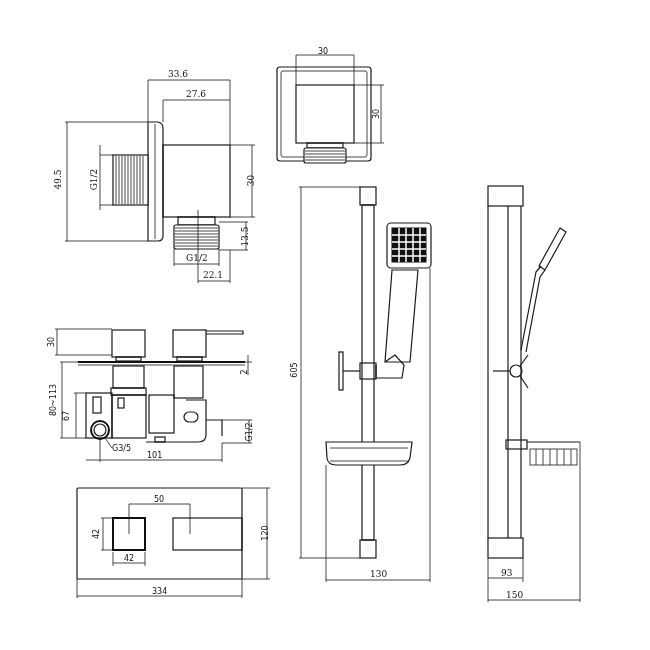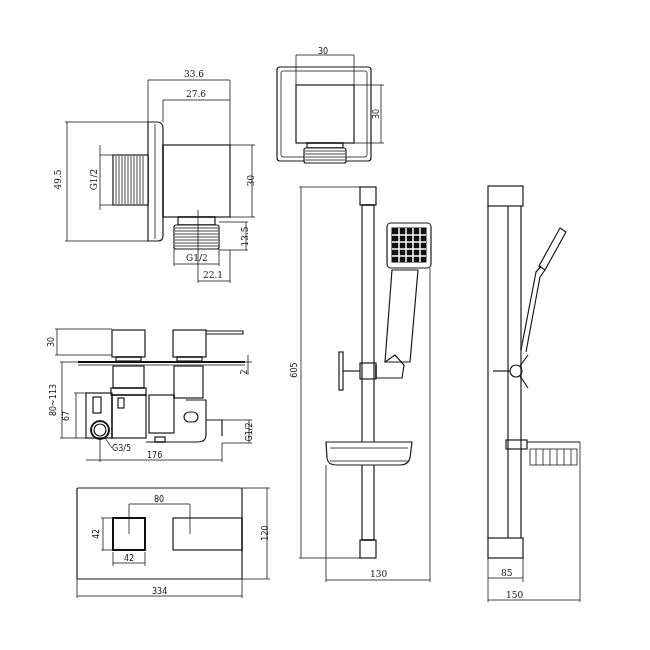--- a/index.html
+++ b/index.html
@@ -218,44 +218,44 @@
           <line x1="571" y1="449" x2="571" y2="465"></line>
     </g>
     <line class="thin" x1="488" y1="558" x2="488" y2="602"></line>
     <line class="thin" x1="523" y1="558" x2="523" y2="582"></line>
     <line class="thin" x1="488" y1="578" x2="523" y2="578"></line>
     <line class="thin" x1="580" y1="442" x2="580" y2="602"></line>
     <line class="thin" x1="488" y1="600" x2="580" y2="600"></line>
   </g>
 </svg>
 
-<span class="lbl" style="left:184px;top:70px">33.6</span>
+<span class="lbl" style="left:168px;top:70px">33.6</span>
 <span class="lbl" style="left:186px;top:90px">27.6</span>
 <span class="lbl rot" style="left:48px;top:175px">49.5</span>
 <span class="lbl rot" style="left:84px;top:175px">G1/2</span>
 <span class="lbl rot" style="left:246px;top:176px">30</span>
 <span class="lbl rot" style="left:235px;top:232px">13.5</span>
 <span class="lbl" style="left:186px;top:254px">G1/2</span>
 <span class="lbl" style="left:203px;top:271px">22.1</span>
 
 <span class="lbl sans" style="left:318px;top:48px">30</span>
 <span class="lbl sans rot" style="left:372px;top:110px">30</span>
 
 <span class="lbl sans rot" style="left:47px;top:338px">30</span>
 <span class="lbl sans rot" style="left:38px;top:396px">80~113</span>
 <span class="lbl sans rot" style="left:62px;top:412px">67</span>
 <span class="lbl sans rot" style="left:242px;top:368px">2</span>
 <span class="lbl sans rot" style="left:240px;top:428px">G1/2</span>
 <span class="lbl sans" style="left:112px;top:445px">G3/5</span>
-<span class="lbl sans" style="left:147px;top:452px">176</span>
-
-<span class="lbl sans" style="left:154px;top:496px">80</span>
+<span class="lbl sans" style="left:147px;top:452px">101</span>
+
+<span class="lbl sans" style="left:154px;top:496px">50</span>
 <span class="lbl sans rot" style="left:92px;top:530px">42</span>
 <span class="lbl sans" style="left:124px;top:555px">42</span>
 <span class="lbl sans rot" style="left:258px;top:529px">120</span>
 <span class="lbl sans" style="left:152px;top:588px">334</span>
 
 <span class="lbl sans rot" style="left:287px;top:366px">605</span>
 <span class="lbl" style="left:370px;top:570px">130</span>
 
-<span class="lbl" style="left:501px;top:569px">85</span>
+<span class="lbl" style="left:501px;top:569px">93</span>
 <span class="lbl" style="left:506px;top:591px">150</span>
 </div>
 
 </body></html>

